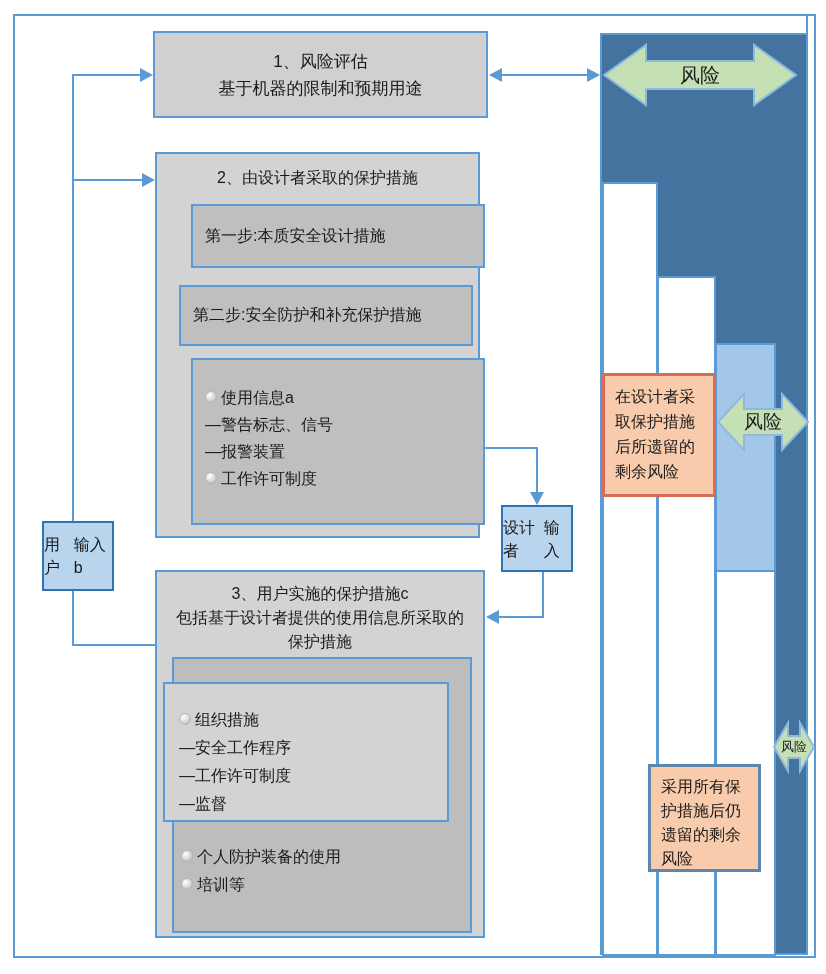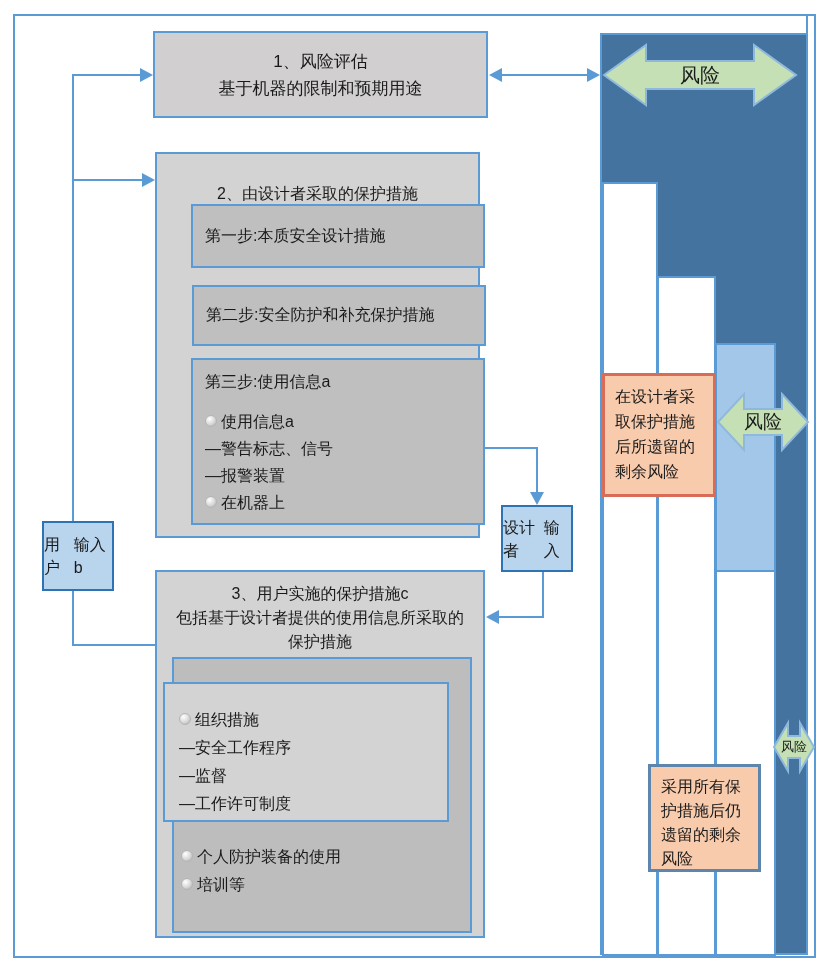--- a/index.html
+++ b/index.html
@@ -77,51 +77,50 @@
   <div class="line" style="left:498px;top:616px;width:46px;height:2px;"></div>
   <div class="ah ah-left" style="left:486px;top:610px;"></div>
 
   <div class="abs graybox center" style="left:153px;top:31px;width:335px;height:87px;border-width:2.5px;background:#D1CFCF;
               font-size:17px;line-height:27px;padding-top:15px;">
     <div>1、风险评估</div>
     <div>基于机器的限制和预期用途</div>
   </div>
 
   <div class="abs graybox" style="left:155px;top:152px;width:325px;height:386px;">
-    <div class="center" style="font-size:16px;padding-top:30px;">2、由设计者采取的保护措施</div>
+    <div class="center" style="font-size:16px;padding-top:14px;">2、由设计者采取的保护措施</div>
     <div class="abs subbox" style="left:15px;top:50px;width:294px;height:64px;display:flex;align-items:center;padding-left:12px;">
       <span>第一步:本质安全设计措施</span>
     </div>
-    <div class="abs subbox" style="left:16px;top:131px;width:294px;height:61px;display:flex;align-items:center;padding-left:12px;">
+    <div class="abs subbox" style="left:3px;top:131px;width:294px;height:61px;display:flex;align-items:center;padding-left:12px;">
       <span>第二步:安全防护和补充保护措施</span>
     </div>
     <div class="abs subbox" style="left:15px;top:204px;width:294px;height:167px;padding:10px 10px 0 12px;">
-      <div style="line-height:24px;">第三步:使用信息a</div>
       <div style="margin-top:14px;">
         <div class="li"><span class="sph"></span><span>使用信息a</span></div>
         <div class="li"><span>—警告标志、信号</span></div>
         <div class="li"><span>—报警装置</span></div>
-        <div class="li"><span class="sph"></span><span>在机器上</span></div>
+        <div class="li"><span class="sph"></span><span>工作许可制度</span></div>
       </div>
     </div>
   </div>
 
   <div class="abs graybox" style="left:155px;top:570px;width:330px;height:368px;">
     <div class="center" style="font-size:16px;line-height:24px;padding-top:10px;">
       <div>3、用户实施的保护措施c</div>
       <div>包括基于设计者提供的使用信息所采取的</div>
       <div>保护措施</div>
     </div>
   </div>
   <div class="abs" style="left:172px;top:657px;width:300px;height:276px;background:#BDBDBD;border:2px solid #5B9BD5;"></div>
   <div class="abs" style="left:163px;top:682px;width:286px;height:140px;background:#D3D3D3;border:2px solid #5B9BD5;padding:22px 10px 0 14px;">
     <div class="li" style="line-height:28px;"><span class="sph"></span><span>组织措施</span></div>
     <div class="li" style="line-height:28px;"><span>—安全工作程序</span></div>
+    <div class="li" style="line-height:28px;"><span>—工作许可制度</span></div>
     <div class="li" style="line-height:28px;"><span>—监督</span></div>
-    <div class="li" style="line-height:28px;"><span>—工作许可制度</span></div>
   </div>
   <div class="abs" style="left:181px;top:843px;">
     <div class="li" style="line-height:28px;"><span class="sph"></span><span>个人防护装备的使用</span></div>
     <div class="li" style="line-height:28px;"><span class="sph"></span><span>培训等</span></div>
   </div>
 
   <div class="abs bluebox" style="left:42px;top:521px;width:72px;height:70px;">
     <div>用户</div>
     <div>输入b</div>
   </div>

